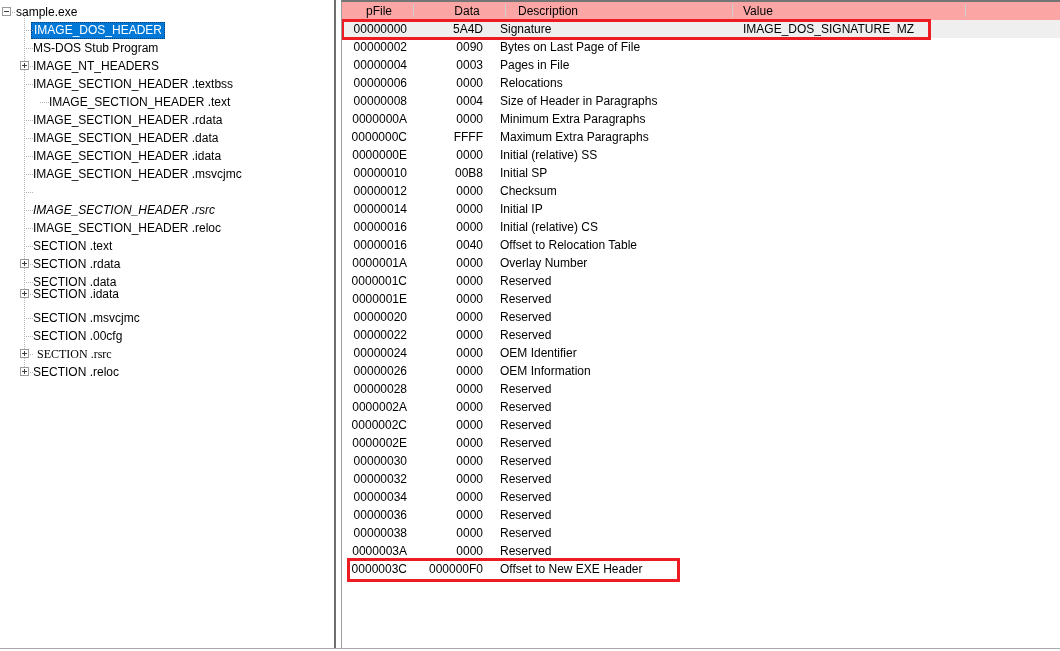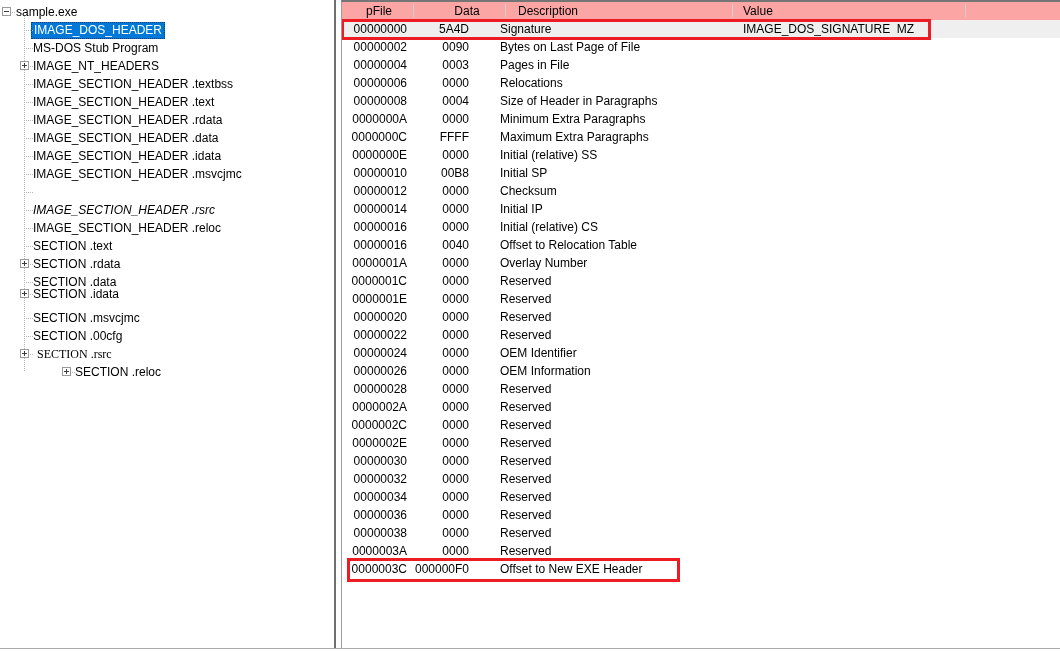--- a/index.html
+++ b/index.html
@@ -46,55 +46,55 @@
   .hcell.c-pfile{left:9px;width:56px;text-align:center;}
   .hcell.c-data{left:95px;width:60px;text-align:center;}
   .hcell.c-desc{left:176px;}
   .hcell.c-value{left:401px;}
   .hsep{position:absolute;top:2px;height:13px;width:1px;background:#cfcfcf;}
   .rows{position:absolute;left:0;top:18px;right:0;}
   .trow{position:relative;height:18px;line-height:18px;}
   .trow.hl{background:var(--row-hl,#efefef);}
   .cell{position:absolute;top:0;height:18px;white-space:pre;}
   .cell.c-pfile{left:9px;width:56px;text-align:right;}
-  .cell.c-data{left:56px;width:71px;text-align:right;}
+  .cell.c-data{left:70px;width:71px;text-align:right;}
   .cell.c-desc{left:158px;}
   .cell.c-value{left:401px;}
   
   .ann-box{position:absolute;border:3px solid var(--ann-red,#ed1c24);box-sizing:border-box;z-index:5;pointer-events:none;}
   
   .bottom-line{position:absolute;left:0;top:648px;width:1060px;height:1px;background:#a8a8a8;}
 </style>
 </head>
 <body>
 
 <div class="tree-pane">
   <div id="tree">
       <div class="vline" style="left: 24px; top: 16px; height: 356px;"></div>
       <div class="tree-row" style="top: 3px;"><div class="h-stub" style="left: 12px; width: 4px;"></div><div class="eb" style="left: 2px;"></div><span class="tlabel" style="margin-left: 14px;">sample.exe</span></div>
       <div class="tree-row" style="top: 21px;"><div class="h-stub" style="left: 24px; width: 9px;"></div><span class="tlabel sel" style="margin-left: 31px;">IMAGE_DOS_HEADER</span></div>
       <div class="tree-row" style="top: 39px;"><div class="h-stub" style="left: 24px; width: 9px;"></div><span class="tlabel" style="margin-left: 31px;">MS-DOS Stub Program</span></div>
       <div class="tree-row" style="top: 57px;"><div class="h-stub" style="left: 24px; width: 9px;"></div><div class="eb plus" style="left: 20px;"></div><span class="tlabel" style="margin-left: 31px;">IMAGE_NT_HEADERS</span></div>
       <div class="tree-row" style="top: 75px;"><div class="h-stub" style="left: 24px; width: 9px;"></div><span class="tlabel" style="margin-left: 31px;">IMAGE_SECTION_HEADER .textbss</span></div>
-      <div class="tree-row" style="top: 93px;"><div class="h-stub" style="left: 24px; width: 9px;"></div><span class="tlabel" style="margin-left: 31px;">IMAGE_SECTION_HEADER .text</span></div>
+      <div class="tree-row" style="top: 93px; margin-left: 16px;"><div class="h-stub" style="left: 24px; width: 9px;"></div><span class="tlabel" style="margin-left: 31px;">IMAGE_SECTION_HEADER .text</span></div>
       <div class="tree-row" style="top: 111px;"><div class="h-stub" style="left: 24px; width: 9px;"></div><span class="tlabel" style="margin-left: 31px;">IMAGE_SECTION_HEADER .rdata</span></div>
       <div class="tree-row" style="top: 129px;"><div class="h-stub" style="left: 24px; width: 9px;"></div><span class="tlabel" style="margin-left: 31px;">IMAGE_SECTION_HEADER .data</span></div>
       <div class="tree-row" style="top: 147px;"><div class="h-stub" style="left: 24px; width: 9px;"></div><span class="tlabel" style="margin-left: 31px;">IMAGE_SECTION_HEADER .idata</span></div>
       <div class="tree-row" style="top: 165px;"><div class="h-stub" style="left: 24px; width: 9px;"></div><span class="tlabel" style="margin-left: 31px;">IMAGE_SECTION_HEADER .msvcjmc</span></div>
       <div class="tree-row" style="top: 183px;"><div class="h-stub" style="left: 24px; width: 9px;"></div></div>
       <div class="tree-row" style="top: 201px; font-style: italic;"><div class="h-stub" style="left: 24px; width: 9px;"></div><span class="tlabel" style="margin-left: 31px;">IMAGE_SECTION_HEADER .rsrc</span></div>
       <div class="tree-row" style="top: 219px;"><div class="h-stub" style="left: 24px; width: 9px;"></div><span class="tlabel" style="margin-left: 31px;">IMAGE_SECTION_HEADER .reloc</span></div>
       <div class="tree-row" style="top: 237px;"><div class="h-stub" style="left: 24px; width: 9px;"></div><span class="tlabel" style="margin-left: 31px;">SECTION .text</span></div>
       <div class="tree-row" style="top: 255px;"><div class="h-stub" style="left: 24px; width: 9px;"></div><div class="eb plus" style="left: 20px;"></div><span class="tlabel" style="margin-left: 31px;">SECTION .rdata</span></div>
       <div class="tree-row" style="top: 273px;"><div class="h-stub" style="left: 24px; width: 9px;"></div><span class="tlabel" style="margin-left: 31px;">SECTION .data</span></div>
       <div class="tree-row" style="top: 285px;"><div class="h-stub" style="left: 24px; width: 9px;"></div><div class="eb plus" style="left: 20px;"></div><span class="tlabel" style="margin-left: 31px;">SECTION .idata</span></div>
       <div class="tree-row" style="top: 309px;"><div class="h-stub" style="left: 24px; width: 9px;"></div><span class="tlabel" style="margin-left: 31px;">SECTION .msvcjmc</span></div>
       <div class="tree-row" style="top: 327px;"><div class="h-stub" style="left: 24px; width: 9px;"></div><span class="tlabel" style="margin-left: 31px;">SECTION .00cfg</span></div>
       <div class="tree-row" style="top: 345px;"><div class="h-stub" style="left: 24px; width: 9px;"></div><div class="eb plus" style="left: 20px;"></div><span class="tlabel" style="margin-left: 35px; font-family: Liberation Serif, serif;">SECTION .rsrc</span></div>
-      <div class="tree-row" style="top: 363px; margin-left: 42px;"><div class="h-stub" style="left: 24px; width: 9px;"></div><div class="eb plus" style="left: 20px;"></div><span class="tlabel" style="margin-left: 31px;">SECTION .reloc</span></div>
+      <div class="tree-row" style="top: 363px;"><div class="h-stub" style="left: 24px; width: 9px;"></div><div class="eb plus" style="left: 20px;"></div><span class="tlabel" style="margin-left: 31px;">SECTION .reloc</span></div>
     </div>
 </div>
 
 <div class="splitter"></div>
 
 <div class="list-pane">
   <div class="lheader">
     <div class="hcell c-pfile">pFile</div>
     <div class="hcell c-data">Data</div>
     <div class="hcell c-desc">Description</div>

